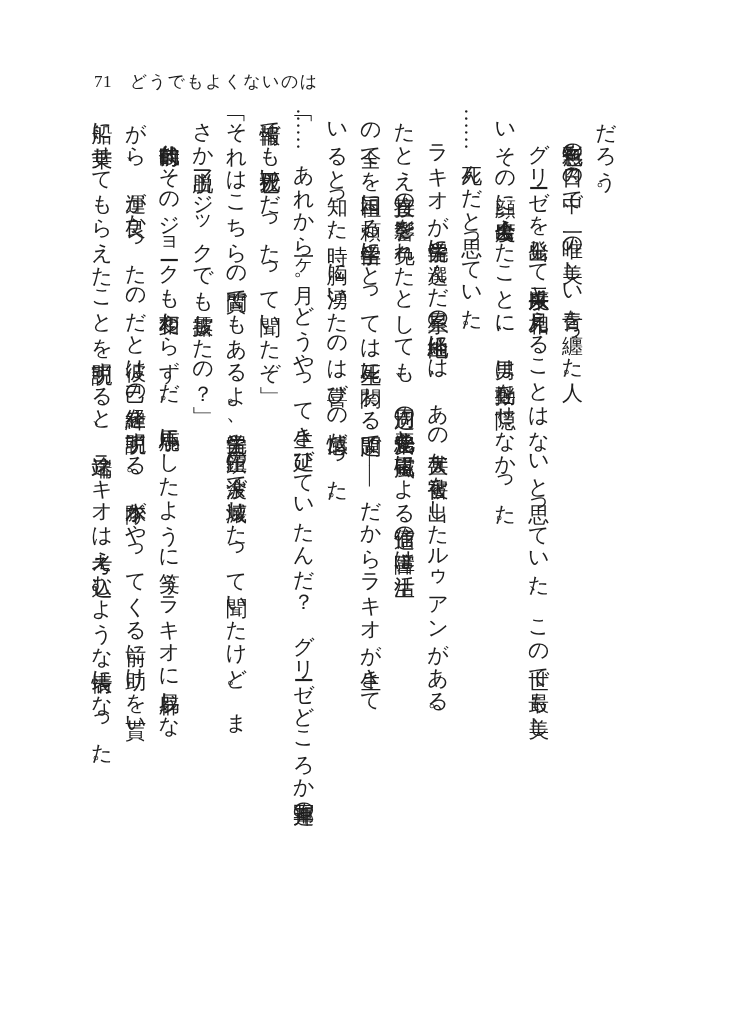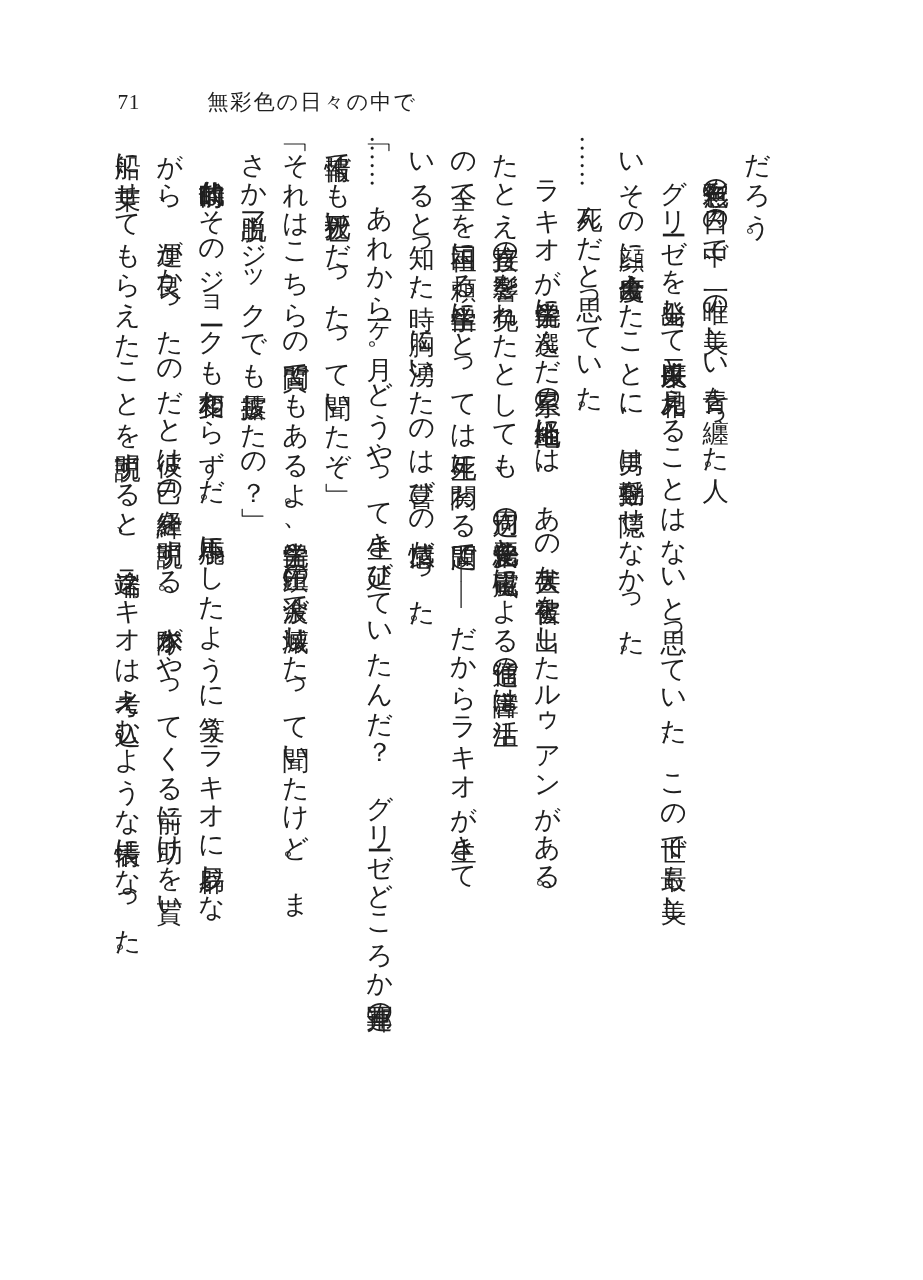--- a/index.html
+++ b/index.html
@@ -16,21 +16,21 @@
   .page-header {
     position: absolute;
     top: 70px;
     left: 94px;
     font-size: 17px;
     letter-spacing: 1.5px;
     white-space: nowrap;
   }
   .page-number {
     display: inline-block;
-    margin-right: 48px;
+    margin-right: 12px;
     letter-spacing: 0.5px;
   }
   .text-body {
     position: absolute;
     top: 108px;
     right: 116px;
     height: 820px;
     writing-mode: vertical-rl;
     text-orientation: mixed;
     font-size: 21px;
@@ -45,21 +45,21 @@
     text-indent: 1em;
   }
 </style>
 </head>
 <body>
 
 <div class="page">
 
   <header class="page-header">
     <span class="page-number">71</span>
-    <span class="running-title">無彩色の日々の中で</span>
+    <span class="running-title">どうでもよくないのは</span>
   </header>
 
   <main class="text-body" id="text-body">
       <div class="text-column">だろう。</div>
       <div class="text-column indented">無彩色の日々の中で、唯一の美しい青を纏った人。</div>
       <div class="text-column indented">グリーゼを出発して以来二度と相見えることはないと思っていた、この世で最も美し</div>
       <div class="text-column">いその顔に今一度出会えたことに、男は動揺を隠せなかった。</div>
       <div class="text-column">……死んだと思っていた。</div>
       <div class="text-column indented">ラキオが留学先に選んだ星系の経由地には、あの甚大な被害を出したルゥアンがある。</div>
       <div class="text-column">たとえ直接の影響を免れたとしても、周辺の治安悪化と電磁嵐による通信の障害は生活</div>

